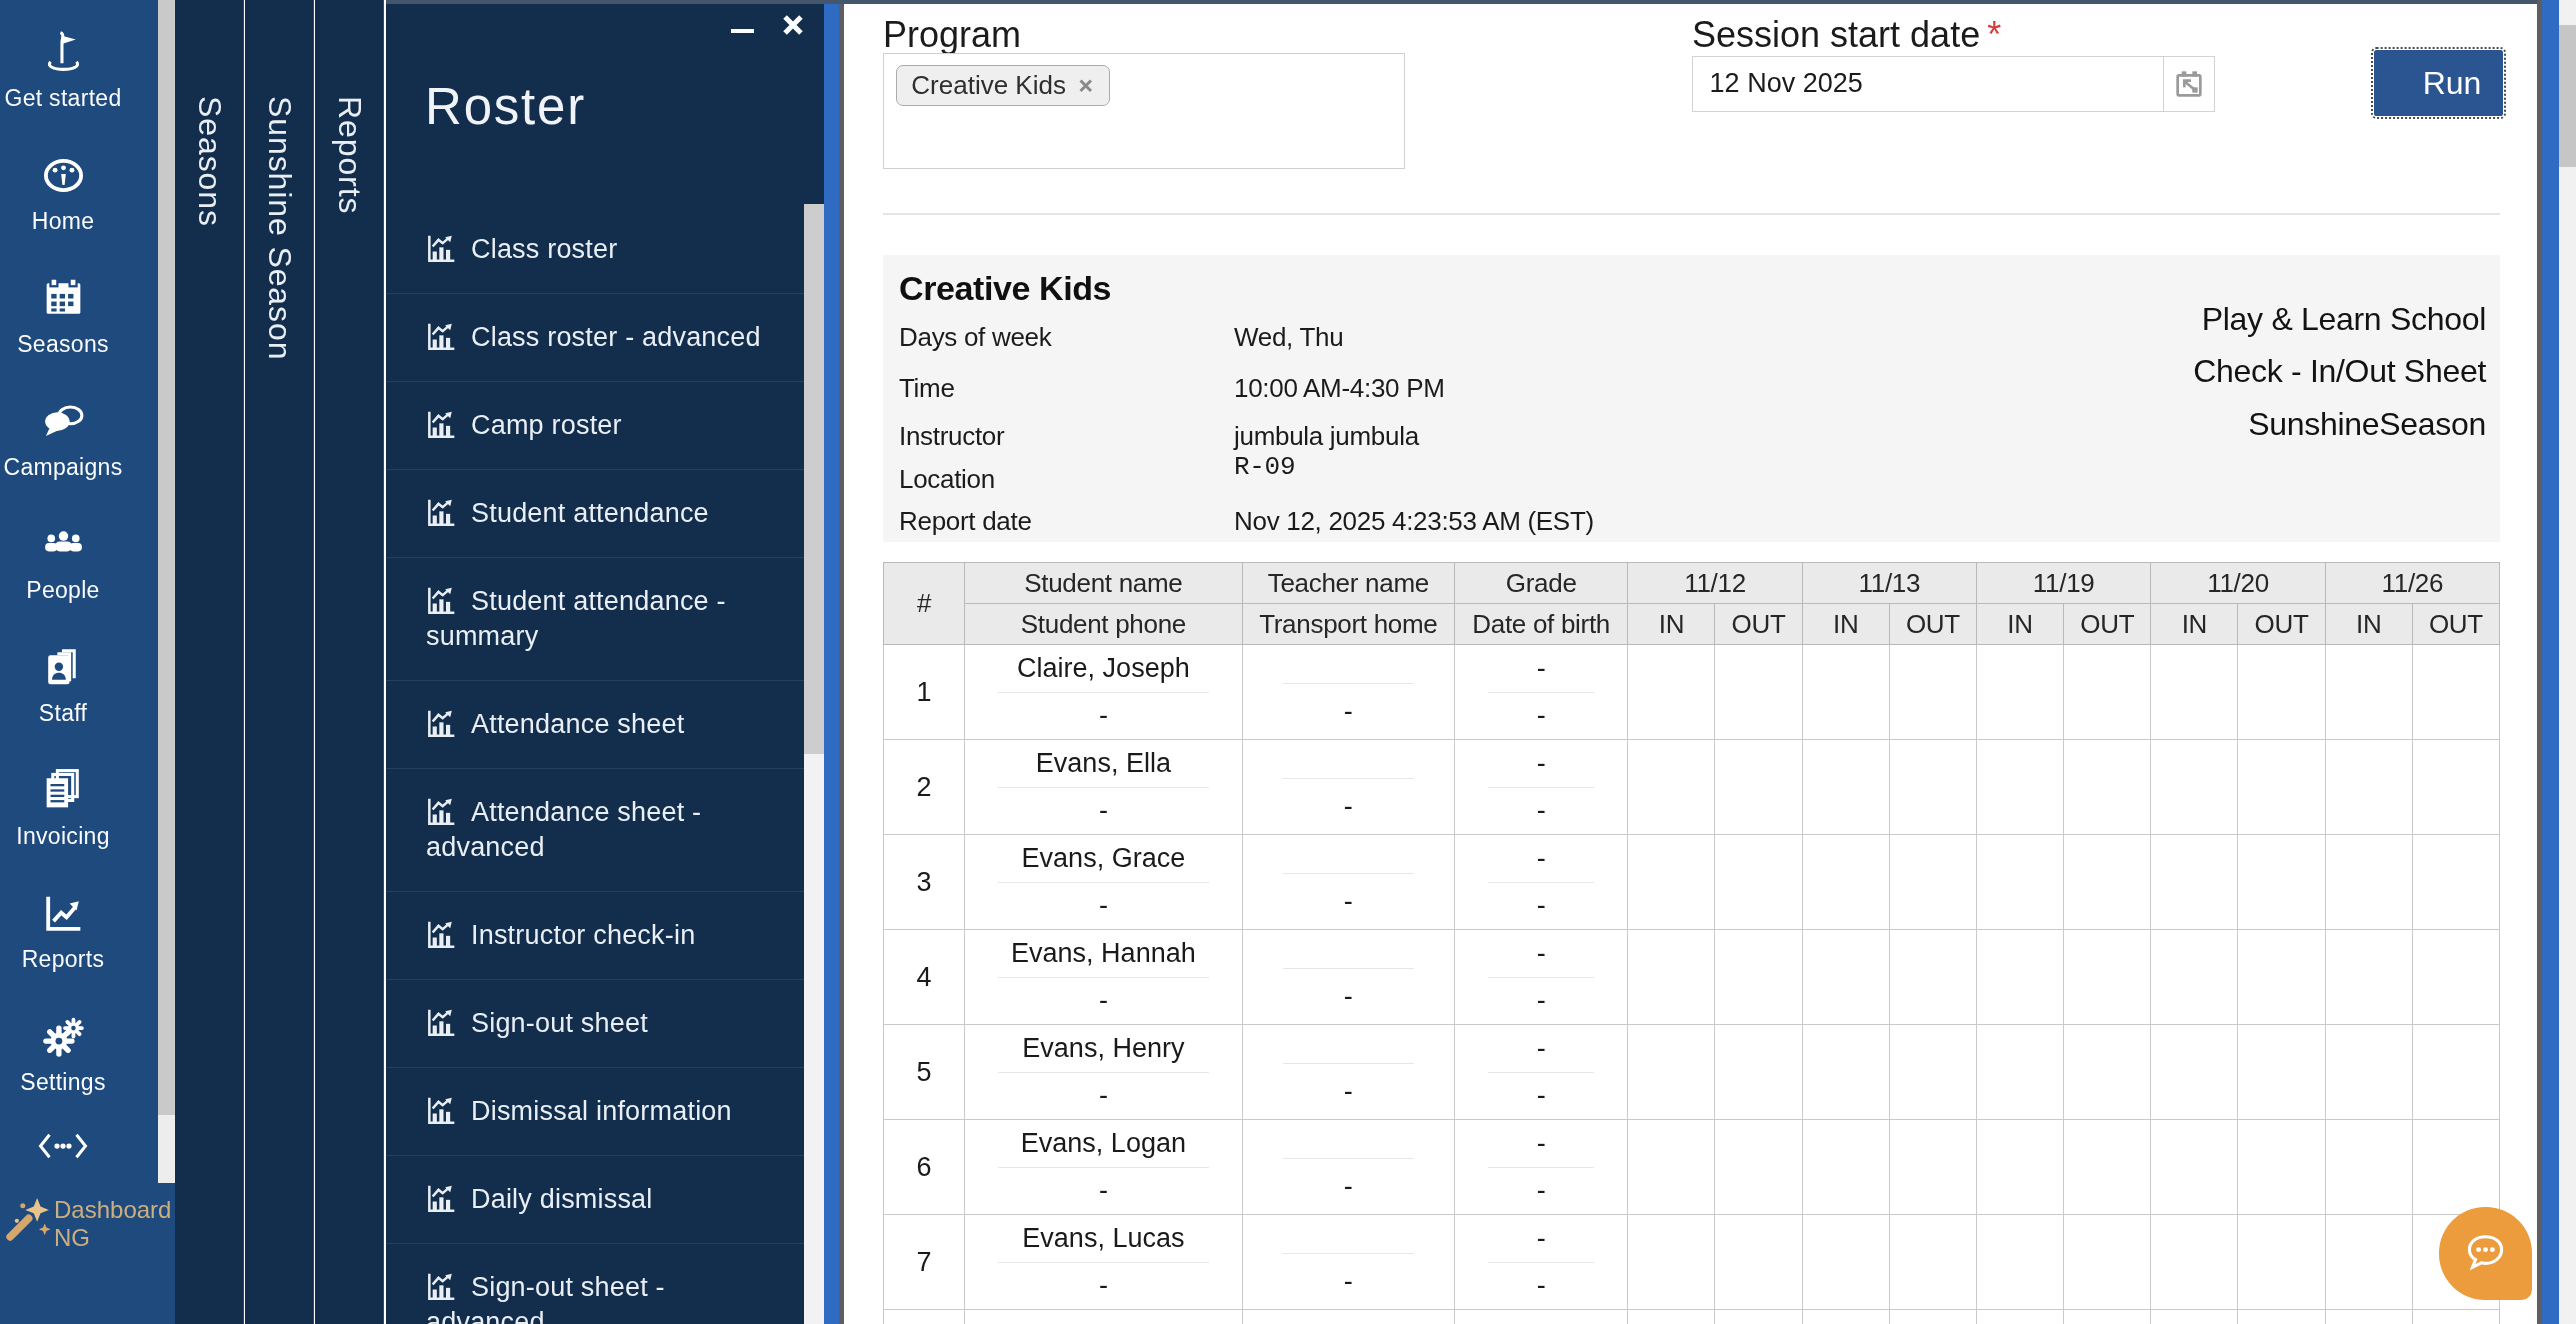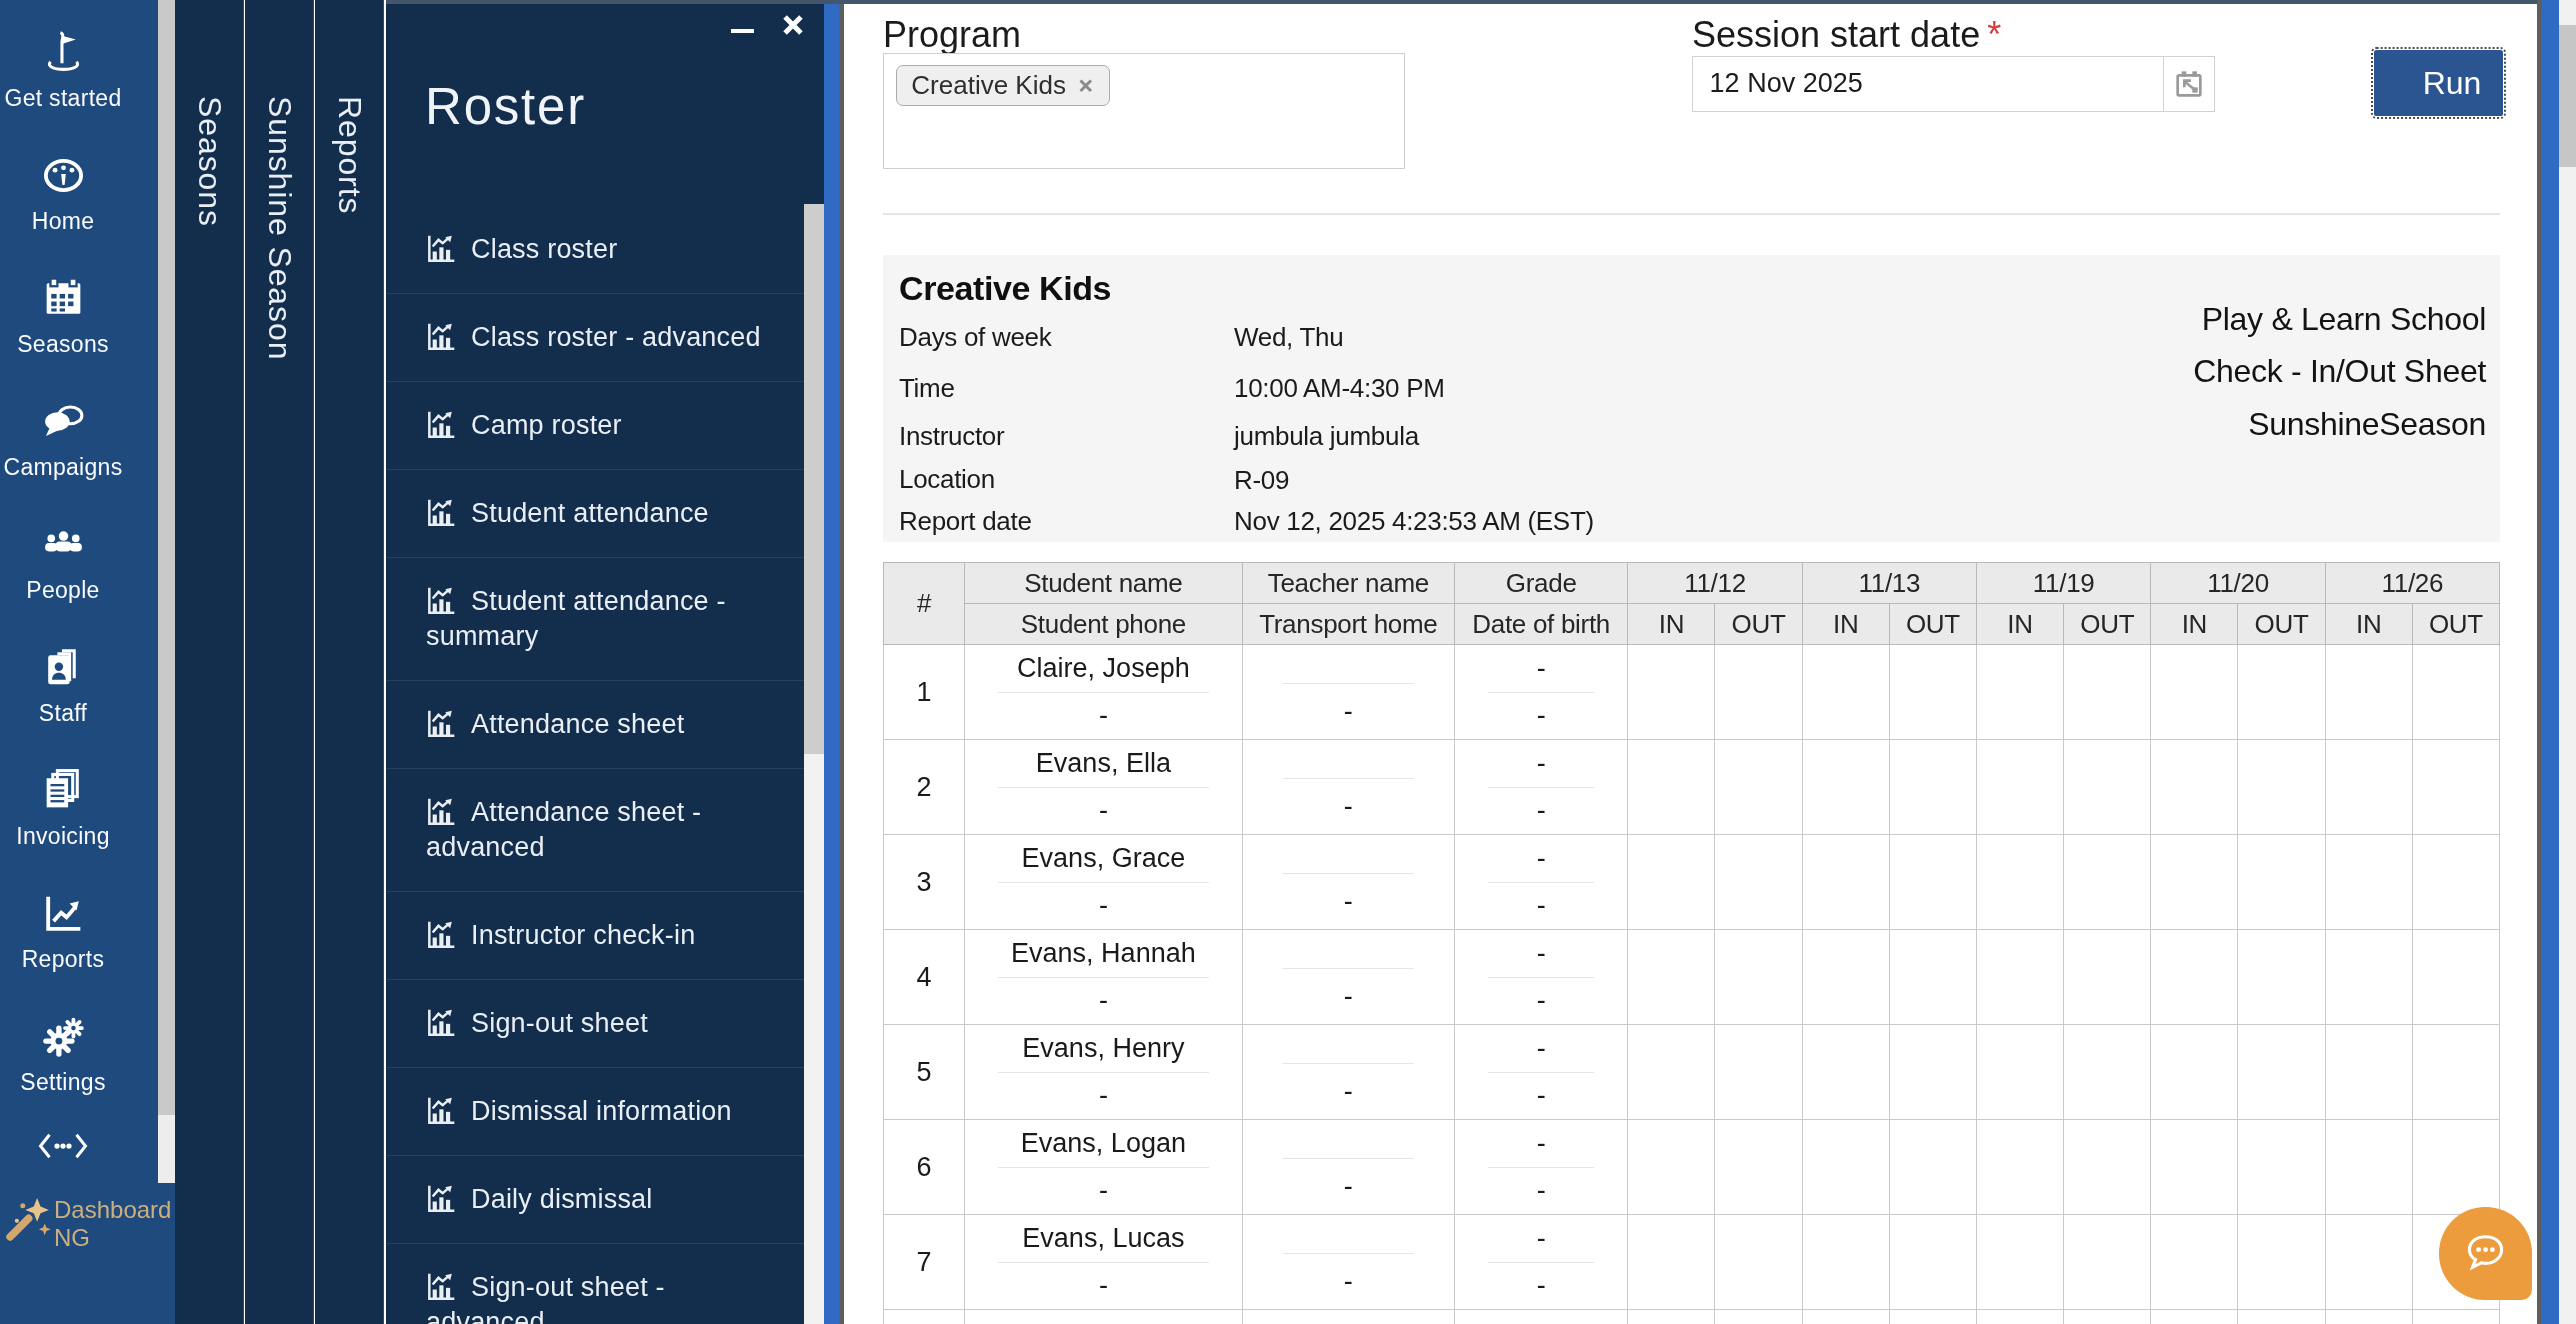--- a/index.html
+++ b/index.html
@@ -436,21 +436,21 @@
     <div class="report">
       <div class="report-title">Creative Kids</div>
       <div id="report-fields">
           <div class="rf-label" style="top: 67px;">Days of week</div>
           <div class="rf-value" style="top: 67px;">Wed, Thu</div>
           <div class="rf-label" style="top: 118px;">Time</div>
           <div class="rf-value" style="top: 118px;">10:00 AM-4:30 PM</div>
           <div class="rf-label" style="top: 166px;">Instructor</div>
           <div class="rf-value" style="top: 166px;">jumbula jumbula</div>
           <div class="rf-label" style="top: 209px;">Location</div>
-          <div class="rf-value" style="top: 210px;">R-09</div>
+          <div class="rf-value" style="top: 197px; font-family: Liberation Mono, monospace;">R-09</div>
           <div class="rf-label" style="top: 251px;">Report date</div>
           <div class="rf-value" style="top: 251px;">Nov 12, 2025 4:23:53 AM (EST)</div>
         </div>
       <div id="report-right">
           <div class="rr-line" style="top: 46px;">Play &amp; Learn School</div>
           <div class="rr-line" style="top: 98px;">Check - In/Out Sheet</div>
           <div class="rr-line" style="top: 151px;">SunshineSeason</div>
         </div>
     </div>
 

